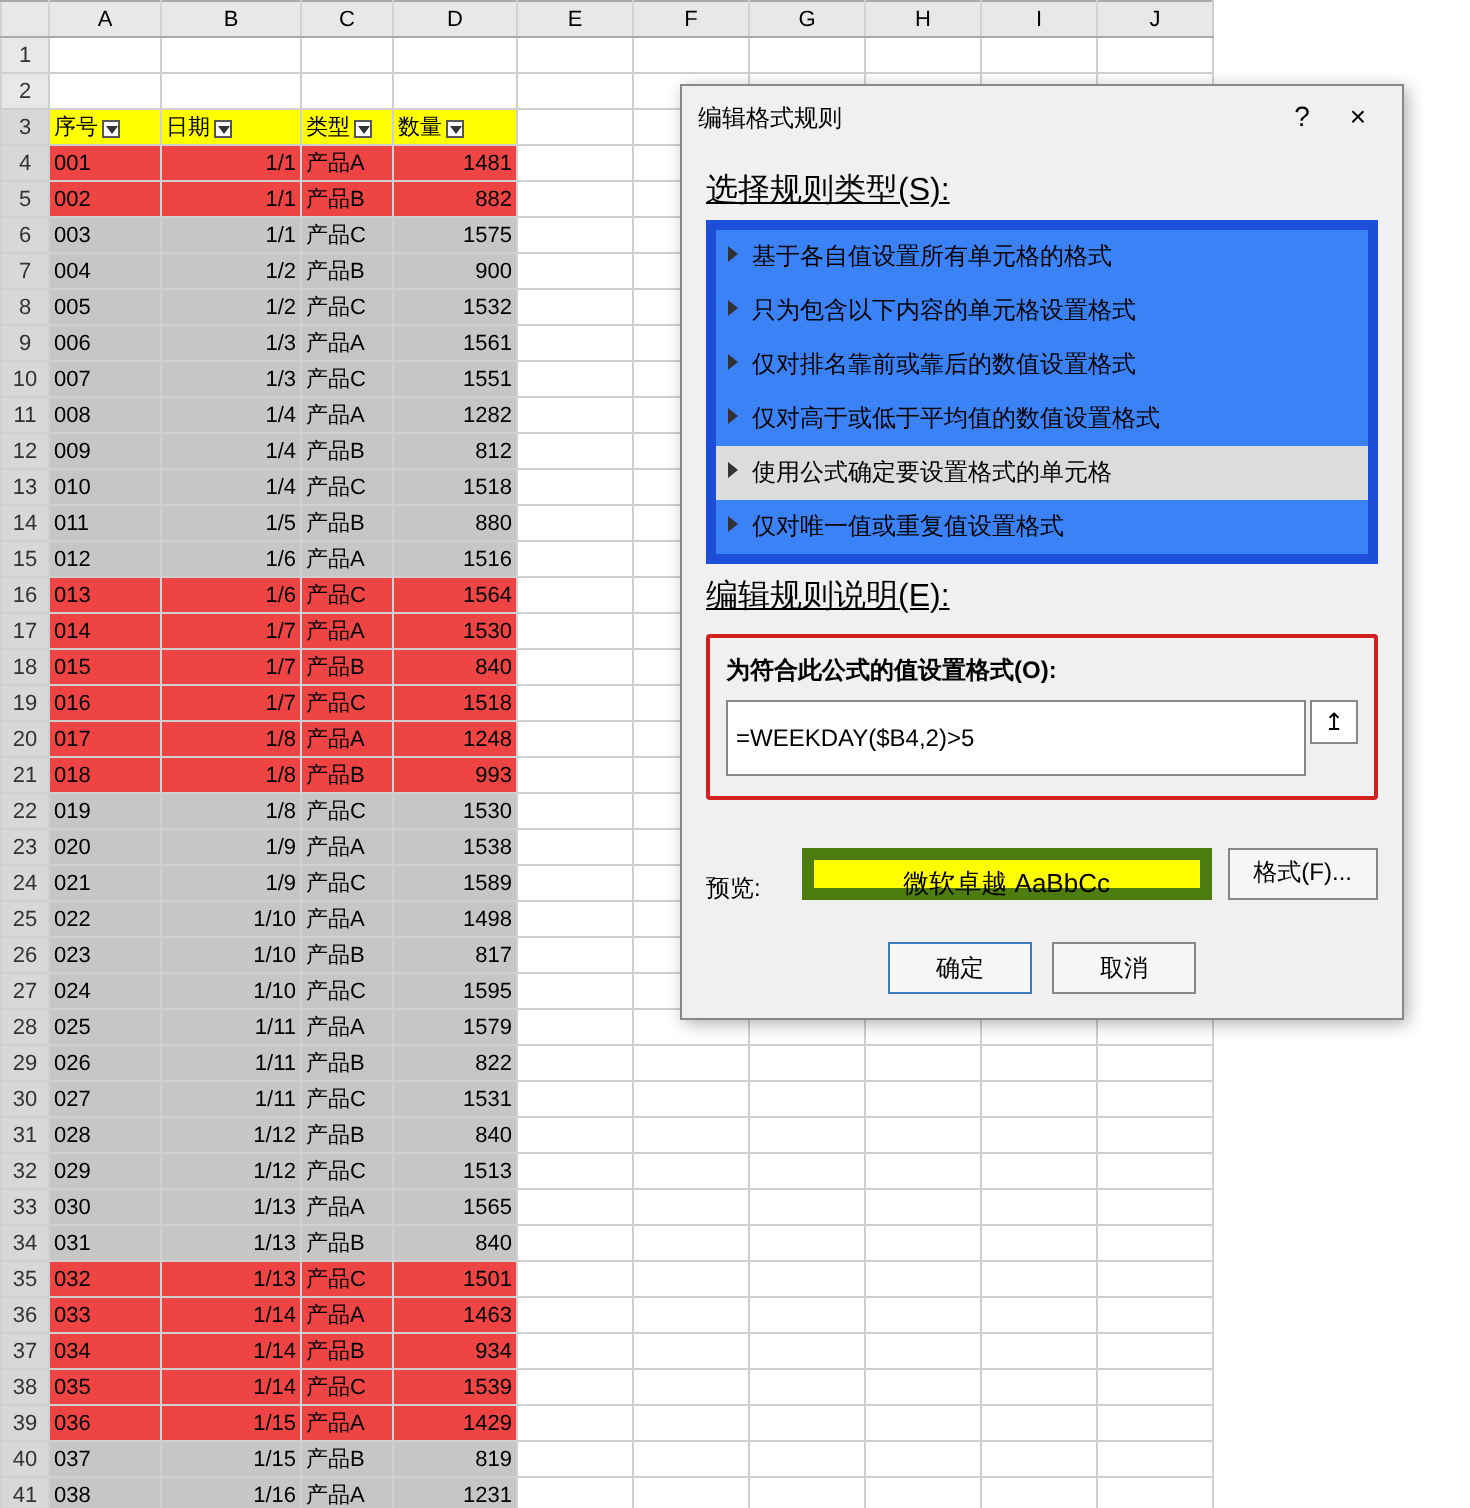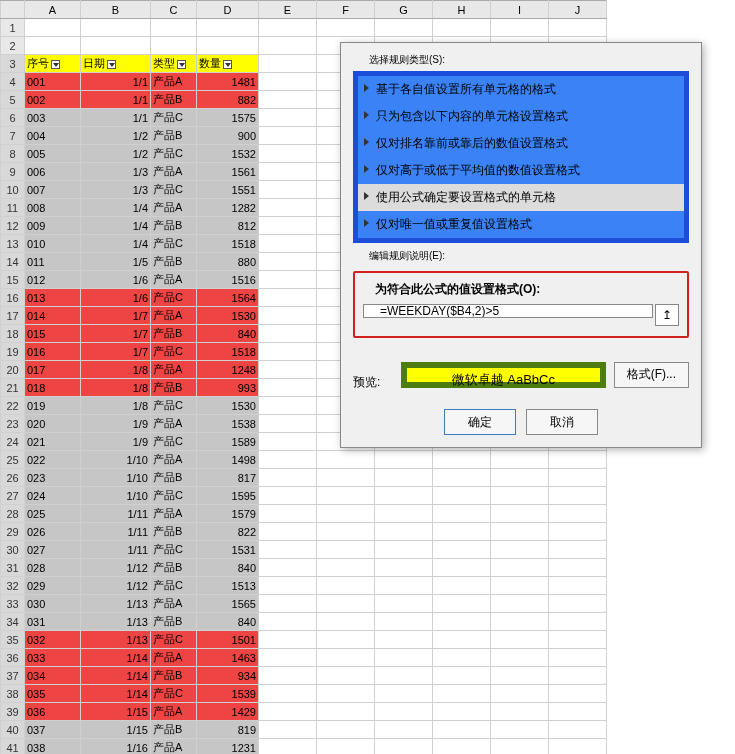--- a/index.html
+++ b/index.html
@@ -97,21 +97,21 @@
 .dlg-title .t { flex: 1; }
 .dlg-title .btn {
   width: 28px; height: 20px;
   text-align: center;
   line-height: 18px;
   font-size: 14px;
   cursor: pointer;
 }
 
 .dlg-body { padding: 4px 12px 12px 12px; }
-.section-label { margin: 6px 0 4px 16px; font-size: 10px; }
+.section-label { margin: 6px 0 4px 0; font-size: 16px; text-decoration: underline; }
 .rule-list {
   border: 5px solid #1d4ed8;
   background: #3b82f6;
 }
 .rule-item {
   padding: 5px 8px 5px 18px;
   position: relative;
   font-size: 12px;
   cursor: pointer;
 }
@@ -124,27 +124,27 @@
   border-left: 5px solid #333;
 }
 .rule-item.selected { background: #dcdcdc; }
 
 .formula-group {
   border: 2px solid #d02020;
   border-radius: 2px;
   padding: 8px 8px 10px 8px;
   margin-top: 8px;
 }
-.formula-label { font-weight: bold; margin-bottom: 6px; margin-left: 12px; }
+.formula-label { font-weight: bold; margin-bottom: 6px; }
 .formula-input-wrap { display: flex; }
 .formula-input {
   flex: 1;
-  height: 14px;
+  height: 38px;
   border: 1px solid #888;
-  padding: 0 16px;
+  padding: 0 4px;
   font-size: 12px;
   background: #fff;
 }
 .formula-btn {
   width: 24px; height: 22px;
   border: 1px solid #888;
   background: #fff;
   margin-left: 2px;
   font-size: 12px;
   cursor: pointer;
@@ -733,20 +733,25 @@
         <td class="col-F"></td>
         <td class="col-G"></td>
         <td class="col-H"></td>
         <td class="col-I"></td>
         <td class="col-J"></td>
       </tr>
     </tbody>
 </table>
 
 <div class="dialog">
+  <div class="dlg-title">
+    <span class="t">编辑格式规则</span>
+    <span class="btn">?</span>
+    <span class="btn">×</span>
+  </div>
   <div class="dlg-body">
     <div class="section-label">选择规则类型(S):</div>
     <div class="rule-list" id="rule-list">
         <div class="rule-item">基于各自值设置所有单元格的格式</div>
         <div class="rule-item">只为包含以下内容的单元格设置格式</div>
         <div class="rule-item">仅对排名靠前或靠后的数值设置格式</div>
         <div class="rule-item">仅对高于或低于平均值的数值设置格式</div>
         <div class="rule-item selected">使用公式确定要设置格式的单元格</div>
         <div class="rule-item">仅对唯一值或重复值设置格式</div>
       </div>

